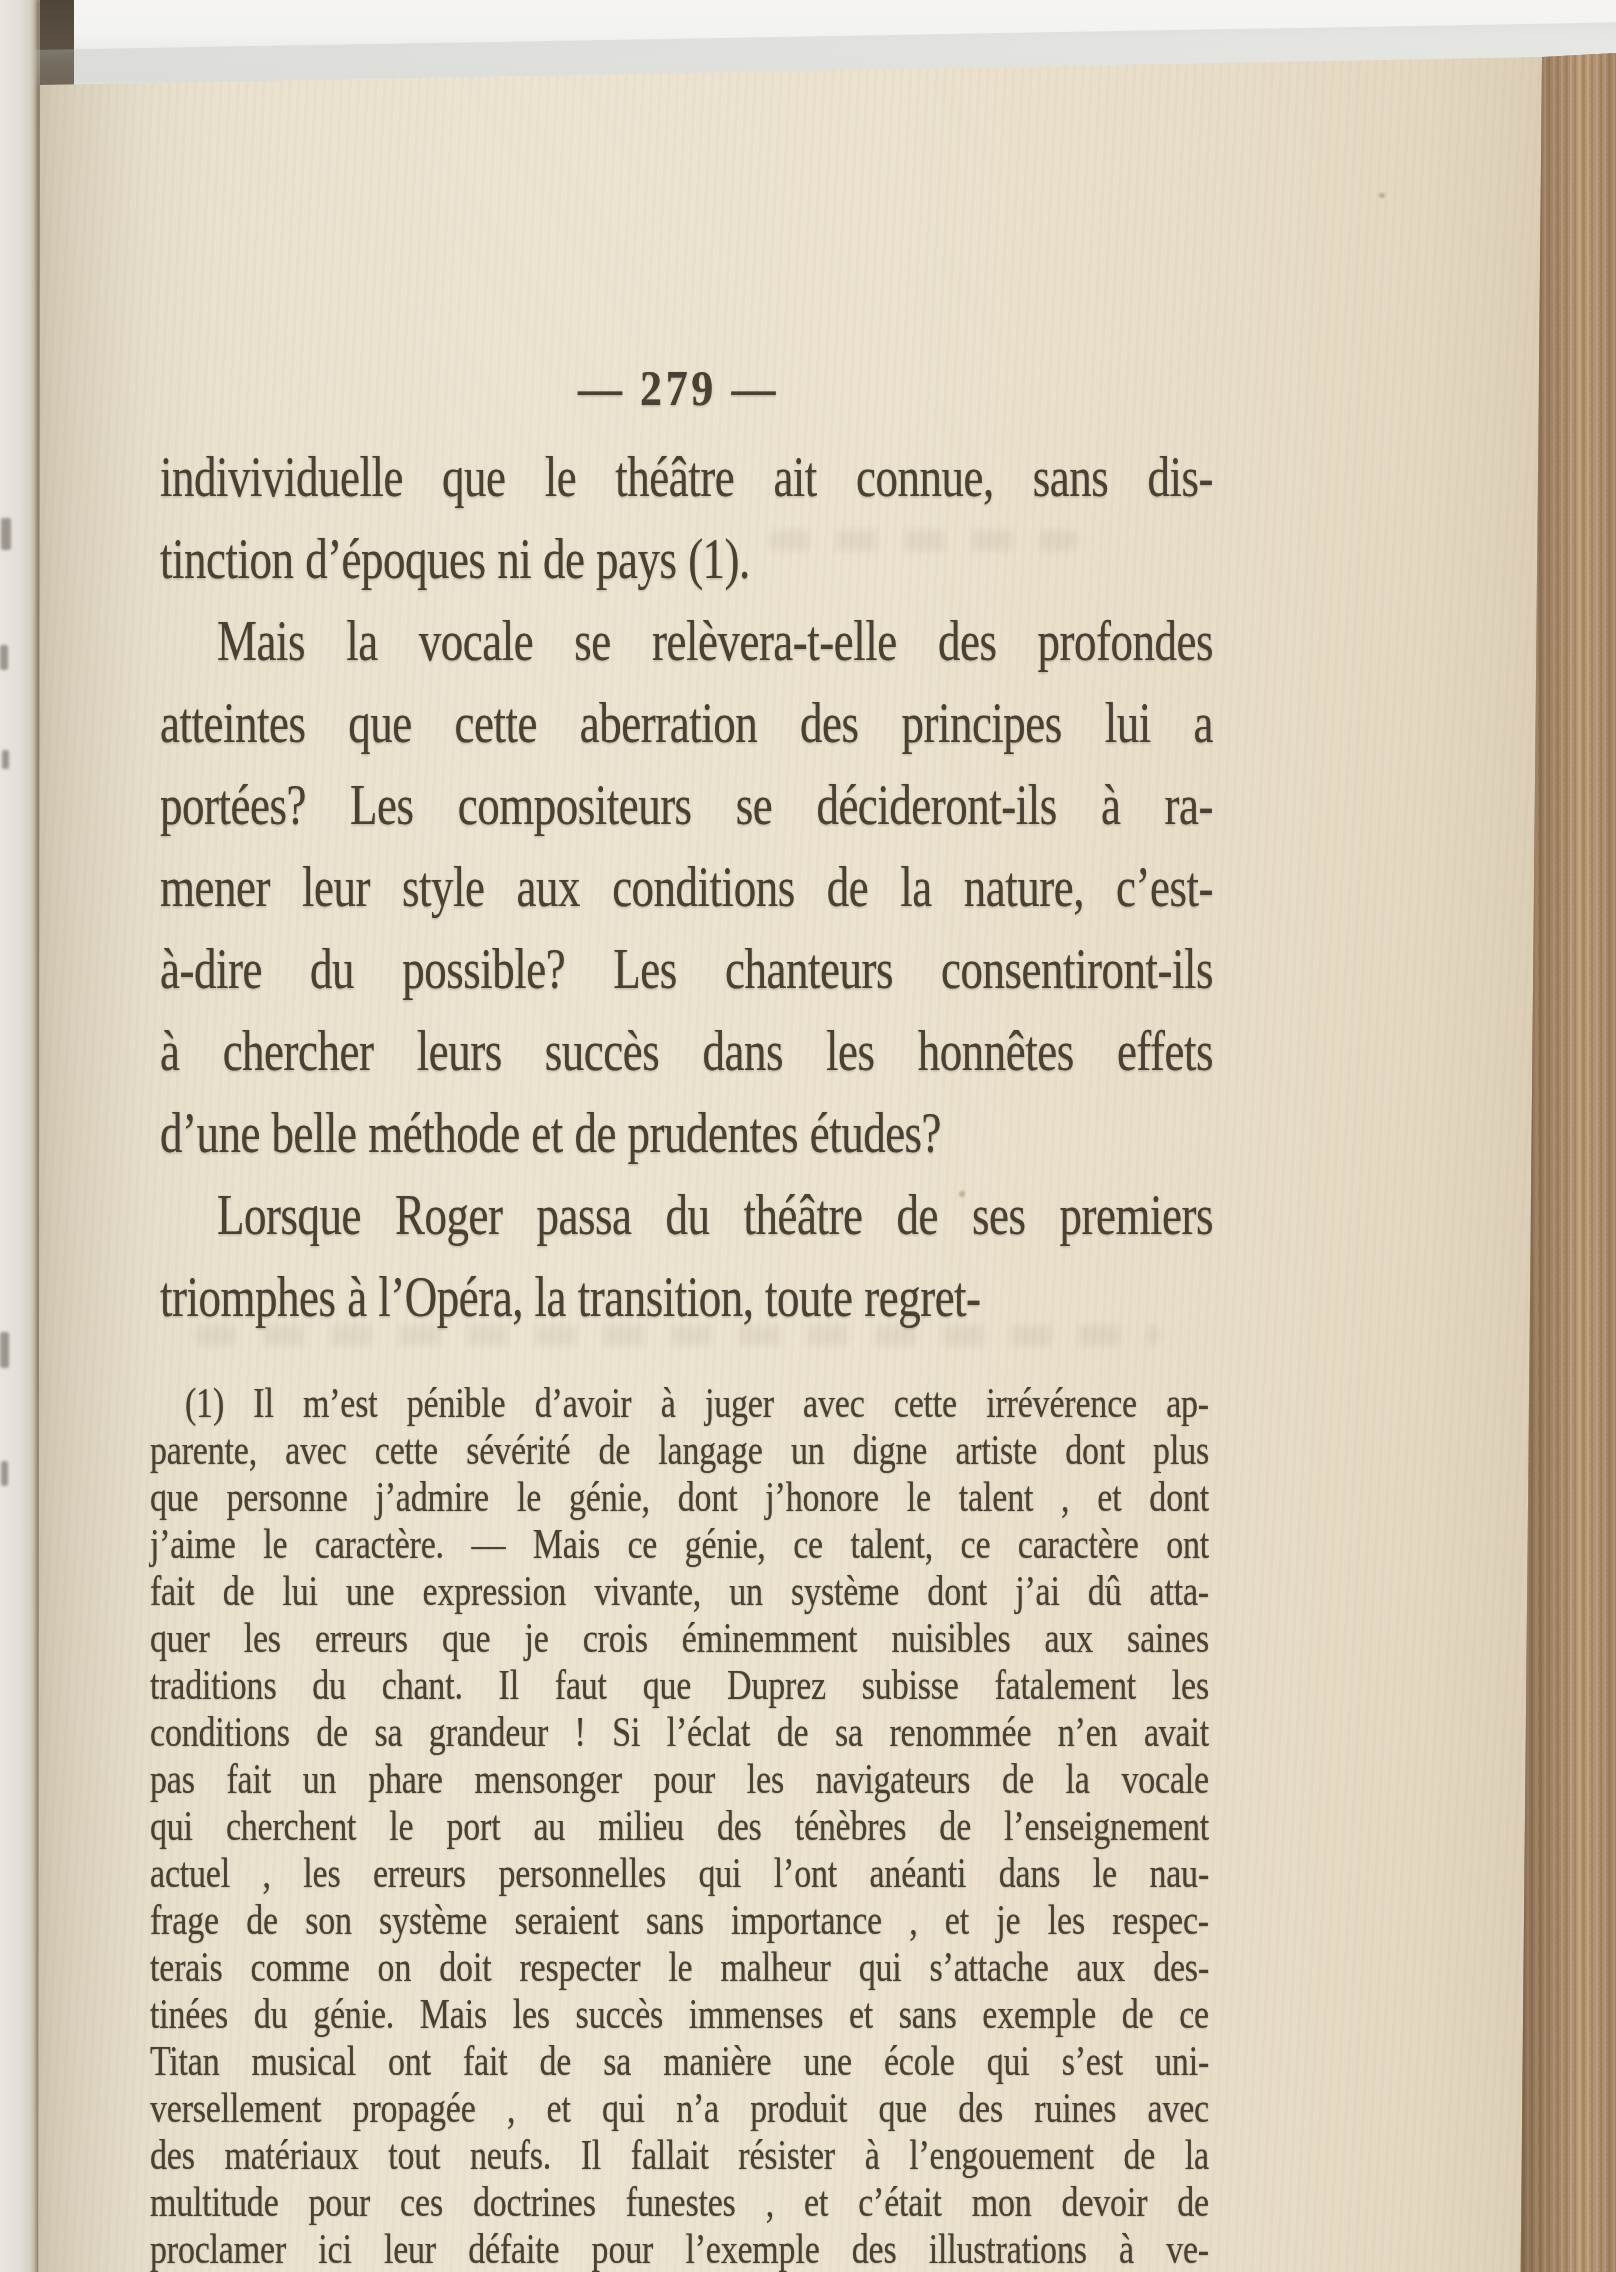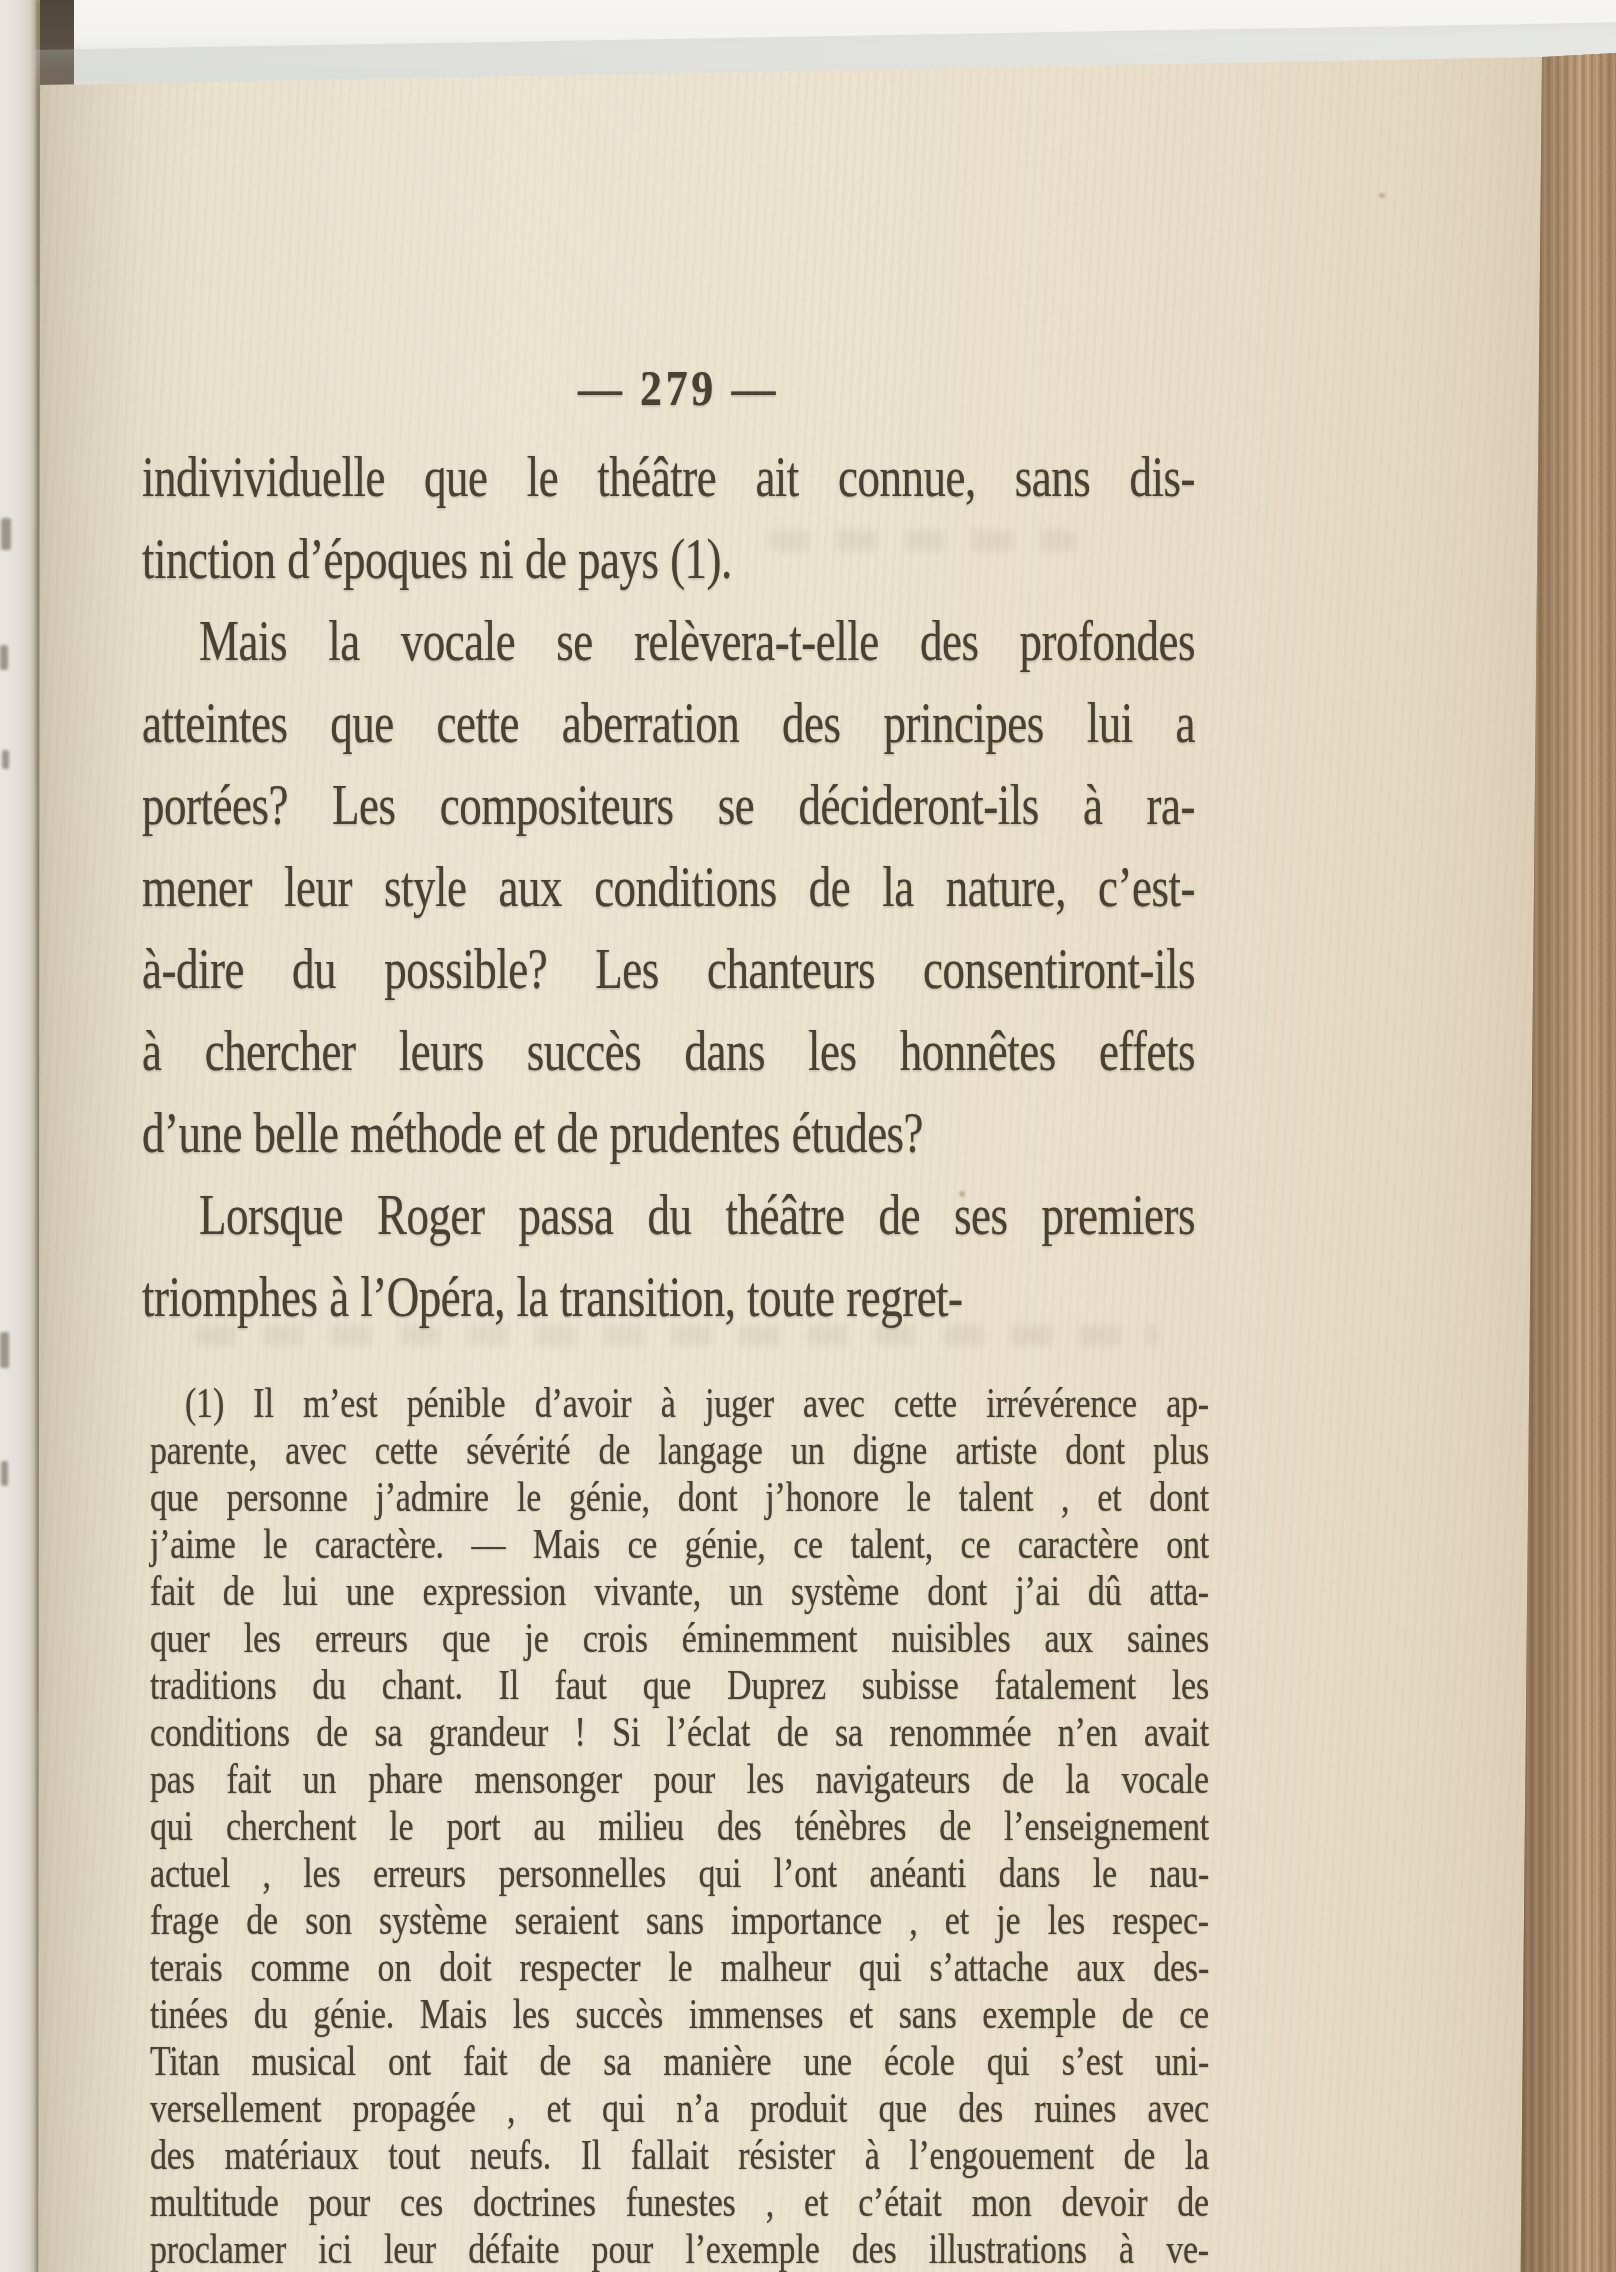--- a/index.html
+++ b/index.html
@@ -60,21 +60,21 @@
   }
 
   
   .ink{color:#4a4135;text-shadow:0 0 0.9px rgba(74,64,50,.55),0 1.4px 1.4px rgba(74,64,50,.16);}
   .folio{
     position:absolute;left:152px;top:355px;width:1053px;height:68px;
     font-size:44px;font-weight:700;letter-spacing:3.6px;
     text-align:center;line-height:68px;
     transform:scaleY(1.15);
   }
-  .main-text{position:absolute;left:142px;top:436px;width:1053px;}
+  .main-text{position:absolute;left:160px;top:436px;width:1053px;}
   .main-text .line{
     font-size:45px;line-height:82px;height:82px;
     letter-spacing:-0.5px;word-spacing:0.9px;
     text-align:justify;text-align-last:justify;
     transform:scaleY(1.26);
     white-space:nowrap;
   }
   .footnote{position:absolute;left:150px;top:1379px;width:1059px;}
   .footnote .line{
     font-size:34px;line-height:47px;height:47px;

